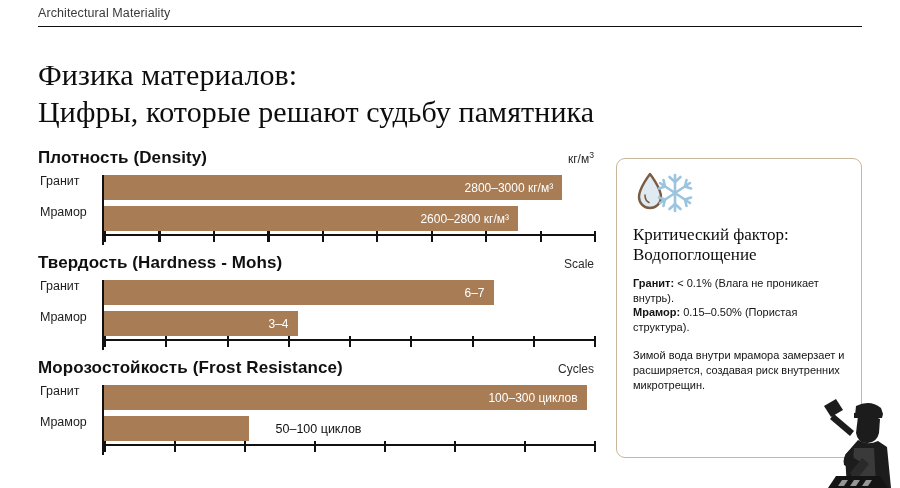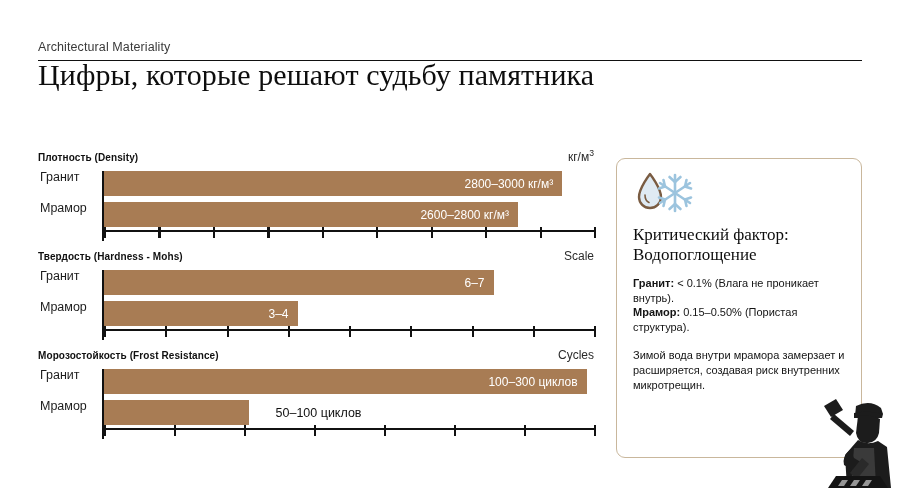--- a/index.html
+++ b/index.html
@@ -13,21 +13,21 @@
     overflow: hidden;
     font-family: "Liberation Sans", sans-serif;
     color: #1a1a1a;
     position: relative;
   }
 
   
   .kicker-wrap {
     position: absolute;
     left: 38px;
-    top: 40px;
+    top: 6px;
     width: 824px;
   }
   .kicker {
     font-size: 12.5px;
     color: #3a3a3a;
     letter-spacing: .1px;
     padding-bottom: 6px;
     font-family: "Liberation Sans", sans-serif;
   }
   .kicker-rule {
@@ -57,21 +57,21 @@
     width: 556px;
   }
   .chart-block { margin-bottom: 8px; }
   .chart-head {
     display: flex;
     align-items: baseline;
     justify-content: space-between;
     margin-bottom: 7px;
   }
   .chart-title {
-    font-size: 10px;
+    font-size: 17px;
     font-weight: bold;
     color: #101010;
     letter-spacing: .1px;
   }
   .chart-unit {
     font-size: 12px;
     color: #2a2a2a;
   }
   .sup { font-size: .72em; vertical-align: super; }
 
@@ -181,20 +181,21 @@
 </style>
 </head>
 <body>
 
 <div class="kicker-wrap">
   <div class="kicker">Architectural Materiality</div>
   <div class="kicker-rule"></div>
 </div>
 
 <div class="title-block">
+  <span class="title-line">Физика материалов:</span>
   <span class="title-line">Цифры, которые решают судьбу памятника</span>
 </div>
 
 <div class="charts">
 
   <div class="chart-block">
     <div class="chart-head">
       <div class="chart-title">Плотность (Density)</div>
       <div class="chart-unit"><span>кг/м</span><span class="sup">3</span></div>
     </div>

